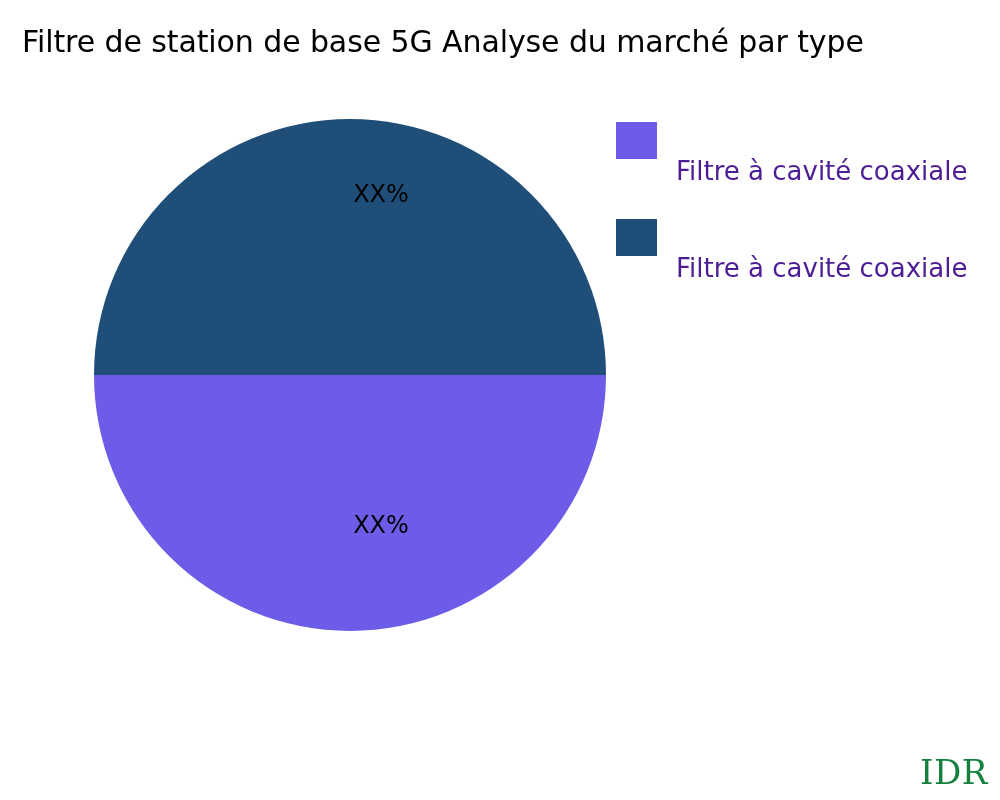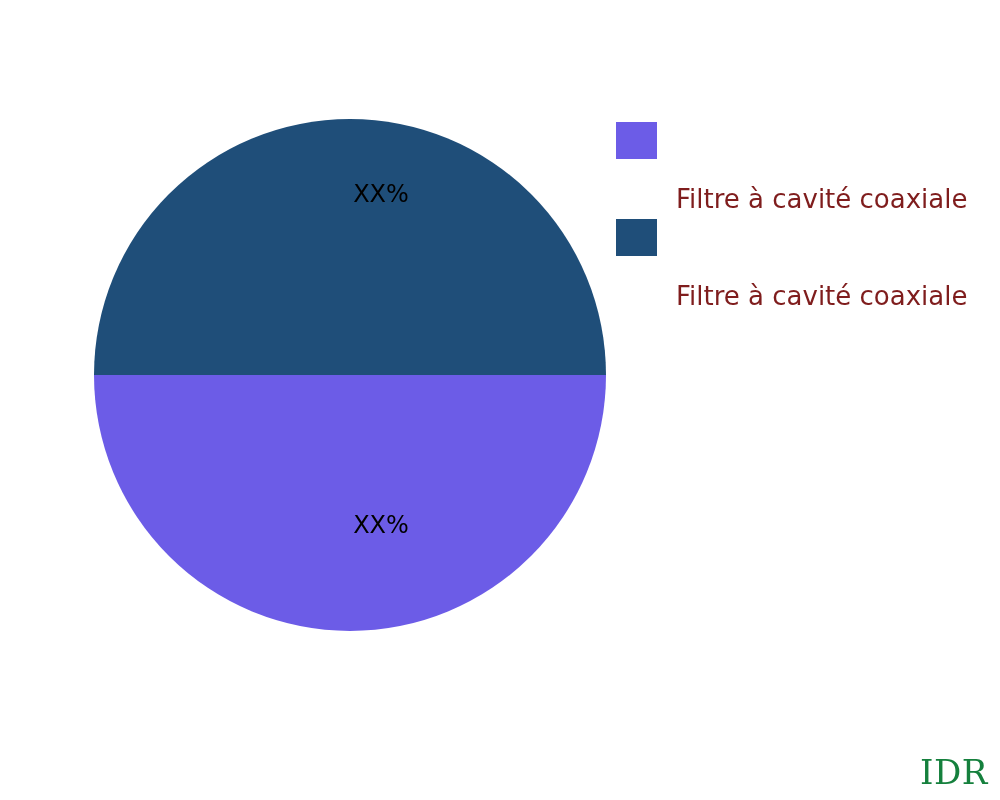--- a/index.html
+++ b/index.html
@@ -75,41 +75,41 @@
     width: 41px;
     height: 37px;
   }
   .legend-text {
     position: absolute;
     left: 60px;
     top: 50%;
     transform: translateY(-50%);
     font-size: 26px;
     line-height: 30px;
-    color: #7f1d1d;
+    color: #4c1d95;
     white-space: nowrap;
-    margin-top: 28px;
   }
   #watermark {
     position: absolute;
     left: 920px;
     top: 752px;
     font-size: 34px;
     line-height: 40px;
     color: #15803d;
     white-space: nowrap;
     font-family: "DejaVu Serif", serif;
     letter-spacing: 0.5px;
   }
 </style>
 </head>
 <body>
 
 <div id="canvas">
 
+  <div id="chart-title">Filtre de station de base 5G Analyse du marché par type</div>
 
   <svg id="pie-area" viewBox="0 0 1000 800" xmlns="http://www.w3.org/2000/svg">
     <path d="M 100 375 A 256 256 0 0 1 612 375 Z" fill="#1F4E79" stroke="none" transform="translate(-6,0)"></path>
     <path d="M 612 375 A 256 256 0 0 1 100 375 Z" fill="#6C5CE7" stroke="none" transform="translate(-6,0)"></path>
   </svg>
 
   <div class="slice-label" id="label-top">XX%</div>
   <div class="slice-label" id="label-bottom">XX%</div>
 
   <div id="legend">

